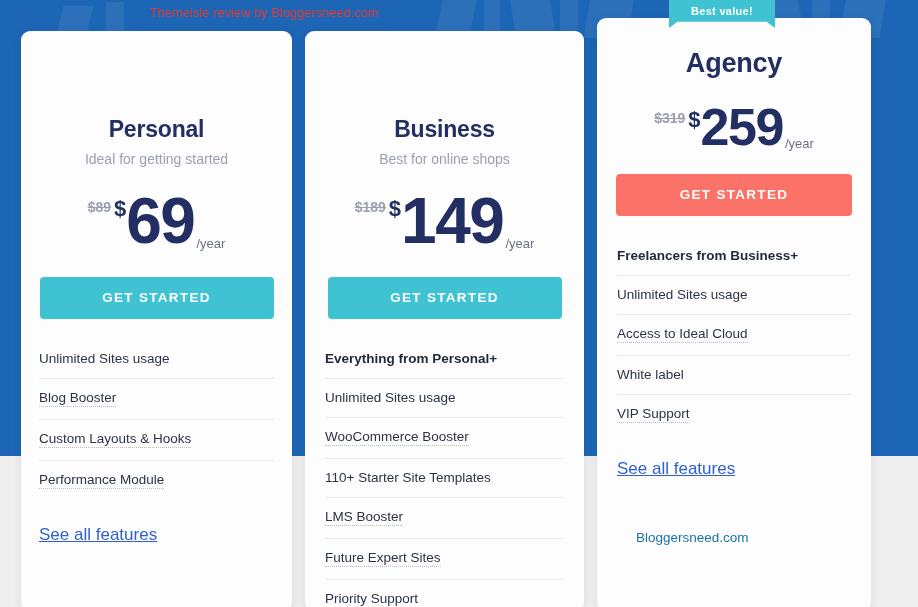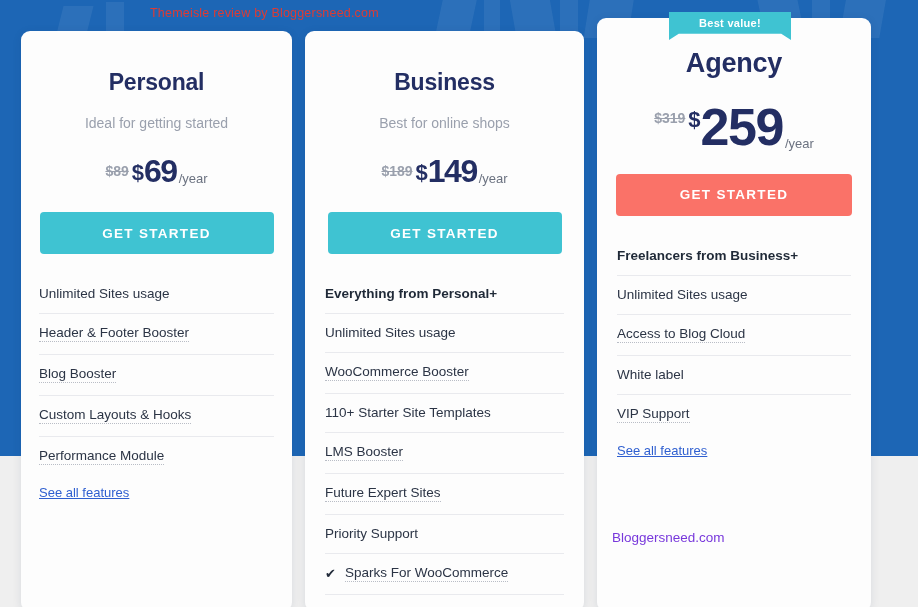--- a/index.html
+++ b/index.html
@@ -57,24 +57,24 @@
     color: #e8392e;
     font-size: 12.5px;
     letter-spacing: 0.2px;
     white-space: nowrap;
     font-family: "Liberation Sans", sans-serif;
     filter: blur(0.35px);
     opacity: 0.95;
   }
   .watermark-agency {
     position: absolute;
-    left: 612px;
+    left: 636px;
     top: 530px;
     z-index: 30;
-    color: #6d28d9;
+    color: #0369a1;
     font-size: 13.5px;
     white-space: nowrap;
     font-family: "Liberation Sans", sans-serif;
     opacity: 0.92;
   }
 
   
   .card {
     position: absolute;
     background: #fdfdfd;
@@ -85,53 +85,52 @@
   }
   #card-personal { left: 21px;  top: 31px; width: 271px; height: 580px; }
   #card-business { left: 305px; top: 31px; width: 279px; height: 580px; }
   #card-agency   { left: 597px; top: 18px; width: 274px; height: 593px; }
 
   
   .ribbon {
     position: absolute;
     left: 669px;
     top: 0px;
-    width: 122px;
+    width: 106px;
     height: 28px;
     background: #3fc3d2;
     z-index: 25;
     clip-path: polygon(0 0, 100% 0, 100% 100%, 92% 78%, 8% 78%, 0 100%);
     display: flex;
     align-items: flex-start;
     justify-content: center;
-    margin-top: 12px;
   }
   .ribbon-label {
     color: #ffffff;
     font-size: 11px;
     font-weight: bold;
     letter-spacing: 0.3px;
     padding-top: 5px;
   }
 
   
   .card-head { padding-top: 0; text-align: center; }
   .plan-name {
     color: #232e63;
     font-weight: bold;
     letter-spacing: -0.2px;
   }
   #card-personal .plan-name,
-  #card-business .plan-name { font-size: 23px; padding-top: 38px; }
+  #card-business .plan-name { font-size: 23px; padding-top: 38px; margin-top: 47px; }
   #card-agency .plan-name   { font-size: 27px; padding-top: 30px; }
 
   .plan-tagline {
     color: #9aa0ad;
     font-size: 14px;
-    margin-top: 19px;
+    margin-top: 8px;
   }
   #card-agency .plan-tagline { margin-top: 15px; }
 
   
   .price-row {
     display: flex;
     align-items: baseline;
     justify-content: center;
     margin-top: 26px;
     color: #232e63;
@@ -147,21 +146,21 @@
     margin-top: 6px;
     margin-right: 3px;
   }
   .price-currency {
     font-size: 22px;
     font-weight: bold;
     align-self: flex-start;
     margin-top: 3px;
   }
   .price-amount {
-    font-size: 32px;
+    font-size: 64px;
     font-weight: bold;
     line-height: 0.9;
     letter-spacing: -1.5px;
   }
   #card-agency .price-amount { font-size: 52px; }
   .price-period {
     color: #6b7280;
     font-size: 13px;
     margin-left: 2px;
     align-self: flex-end;
@@ -217,23 +216,23 @@
     line-height: 1;
   }
   
   .feature-label.dotted {
     border-bottom: 1px dotted #b9bdc6;
     padding-bottom: 1px;
   }
 
   .see-all {
     display: inline-block;
-    margin: 8px 0 0 18px;
+    margin: 24px 0 0 18px;
     color: #2f5fd0;
-    font-size: 13px;
+    font-size: 17px;
     text-decoration: underline;
     cursor: pointer;
   }
   #card-business .see-all,
   #card-agency .see-all { margin-left: 20px; }
 </style>
 </head>
 <body>
 
 <div id="backdrop"></div>
@@ -270,23 +269,20 @@
     <span class="price-period">/year</span>
   </div>
 
   <button class="cta cta-teal">GET STARTED</button>
 
   <ul class="features" id="features-personal">
       <li class="feature">
         <span class="feature-label">Unlimited Sites usage</span>
       </li>
       <li class="feature">
-        <span class="feature-label dotted">Header &amp; Footer Booster</span>
-      </li>
-      <li class="feature">
         <span class="feature-label dotted">Blog Booster</span>
       </li>
       <li class="feature">
         <span class="feature-label dotted">Custom Layouts &amp; Hooks</span>
       </li>
       <li class="feature">
         <span class="feature-label dotted">Performance Module</span>
       </li>
     </ul>
 
@@ -353,21 +349,21 @@
   <button class="cta cta-orange">GET STARTED</button>
 
   <ul class="features" id="features-agency">
       <li class="feature heading">
         <span class="feature-label">Freelancers from Business+</span>
       </li>
       <li class="feature">
         <span class="feature-label">Unlimited Sites usage</span>
       </li>
       <li class="feature">
-        <span class="feature-label dotted">Access to Blog Cloud</span>
+        <span class="feature-label dotted">Access to Ideal Cloud</span>
       </li>
       <li class="feature">
         <span class="feature-label">White label</span>
       </li>
       <li class="feature">
         <span class="feature-label dotted">VIP Support</span>
       </li>
     </ul>
 
   <a class="see-all">See all features</a>

